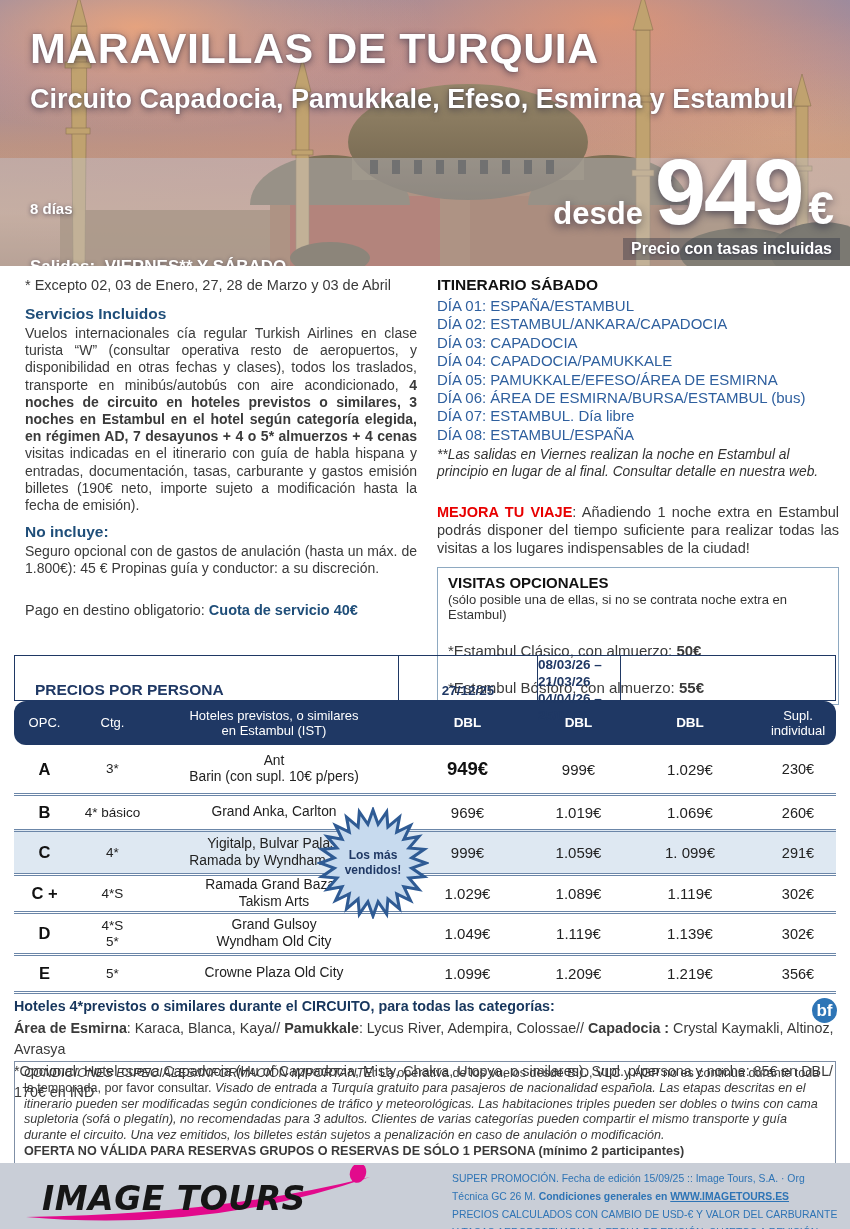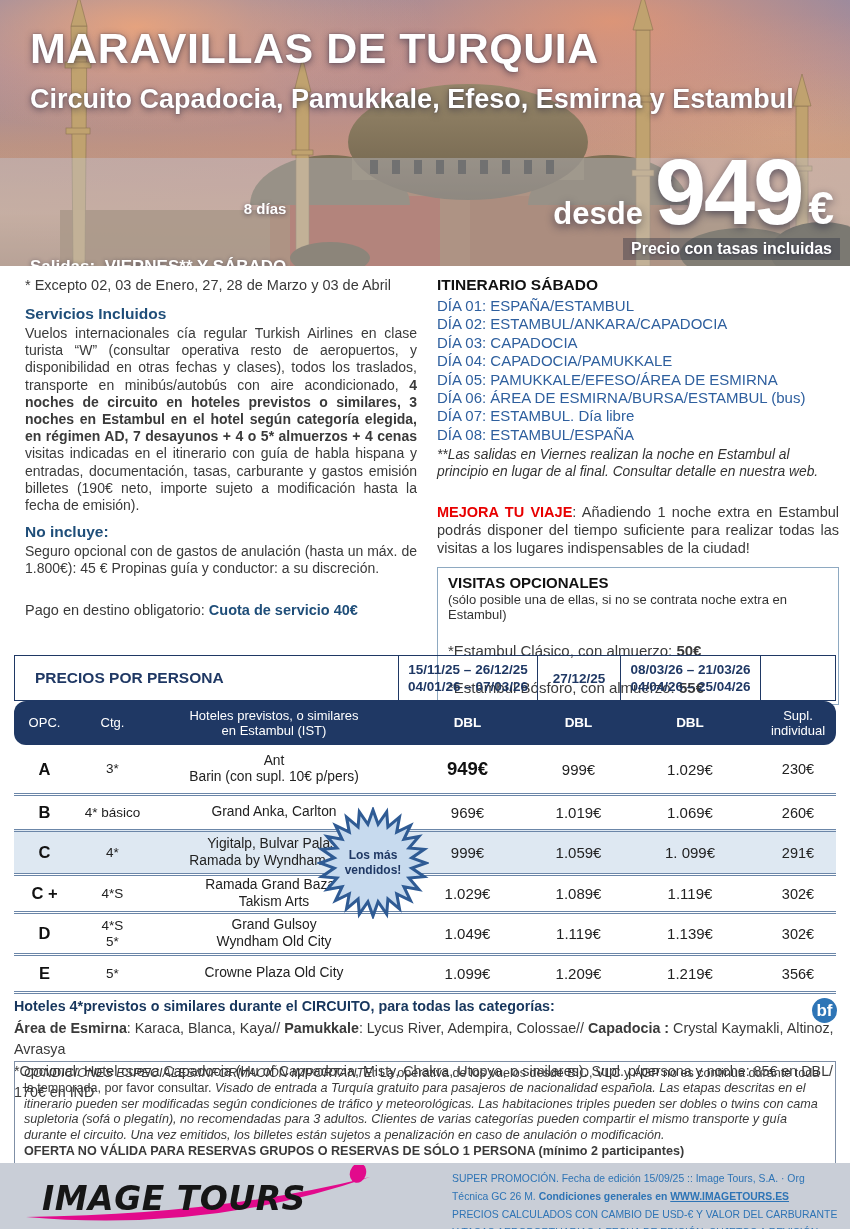--- a/index.html
+++ b/index.html
@@ -5,21 +5,21 @@
   html,body{margin:0;padding:0;background:#fff;}
   .page{position:relative;width:850px;height:1229px;background:#fff;overflow:hidden;
         font-family:"Liberation Sans",sans-serif;color:#3a3a3a;}
   
   .hero{position:absolute;top:0;left:0;width:850px;height:266px;overflow:hidden;
     background:
       radial-gradient(ellipse 420px 150px at 16% 10%, rgba(243,167,120,.85), rgba(243,167,120,0) 70%),
       radial-gradient(ellipse 520px 190px at 72% 8%, rgba(238,152,108,.8), rgba(238,152,108,0) 70%),
       radial-gradient(ellipse 680px 260px at 45% 48%, rgba(205,142,128,.45), rgba(205,142,128,0) 70%),
       radial-gradient(ellipse 420px 170px at 92% 50%, rgba(233,174,128,.5), rgba(233,174,128,0) 70%),
-      linear-gradient(180deg,#8186ae 0%,#9b8aa3 25%,#ba9484 55%,#c69e81 80%,#b08a6e 100%); text-align: right;}
+      linear-gradient(180deg,#8186ae 0%,#9b8aa3 25%,#ba9484 55%,#c69e81 80%,#b08a6e 100%);}
   .hero svg.building{position:absolute;left:0;top:0;}
   .hero-title{position:absolute;left:30px;top:24px;font-size:43px;font-weight:bold;color:#fff;
     letter-spacing:.5px;text-shadow:0 2px 7px rgba(35,35,60,.6),0 0 2px rgba(35,35,60,.45);}
   .hero-subtitle{position:absolute;left:30px;top:84px;font-size:27px;font-weight:bold;color:#fff;
     text-shadow:0 2px 6px rgba(35,35,60,.6),0 0 2px rgba(35,35,60,.4);}
   .hero-band{position:absolute;left:0;top:158px;width:850px;height:108px;
     background:rgba(196,203,219,.38);}
   .band-left{position:absolute;left:30px;top:4px;color:#fff;white-space:pre-wrap;
     text-shadow:0 1px 4px rgba(35,35,60,.65);}
   .bl1{font-size:15px;font-weight:bold;line-height:21px;}
@@ -194,24 +194,20 @@
       <div class="vb-sub">(sólo posible una de ellas, si no se contrata noche extra en Estambul)</div>
       <div class="vb-item"><span>*Estambul Clásico, con almuerzo: </span><b>50€</b></div>
       <div class="vb-item"><span>*Estambul Bósforo, con almuerzo: </span><b>55€</b></div>
     </div>
   </div>
 
   <div class="ptable">
     <div class="grid thead1">
       <div class="cell t-title">PRECIOS POR PERSONA</div>
       <div class="cell dcell">
-          <span>15/11/25 – 26/12/25</span>
-          <span>04/01/26 – 07/03/26</span>
-        </div>
-      <div class="cell dcell">
           <span>27/12/25</span>
         </div>
       <div class="cell dcell">
           <span>08/03/26 – 21/03/26</span>
           <span>04/04/26 – 25/04/26</span>
         </div>
       <div class="cell"></div>
     </div>
     <div class="grid thead2">
       <div class="cell">OPC.</div>

